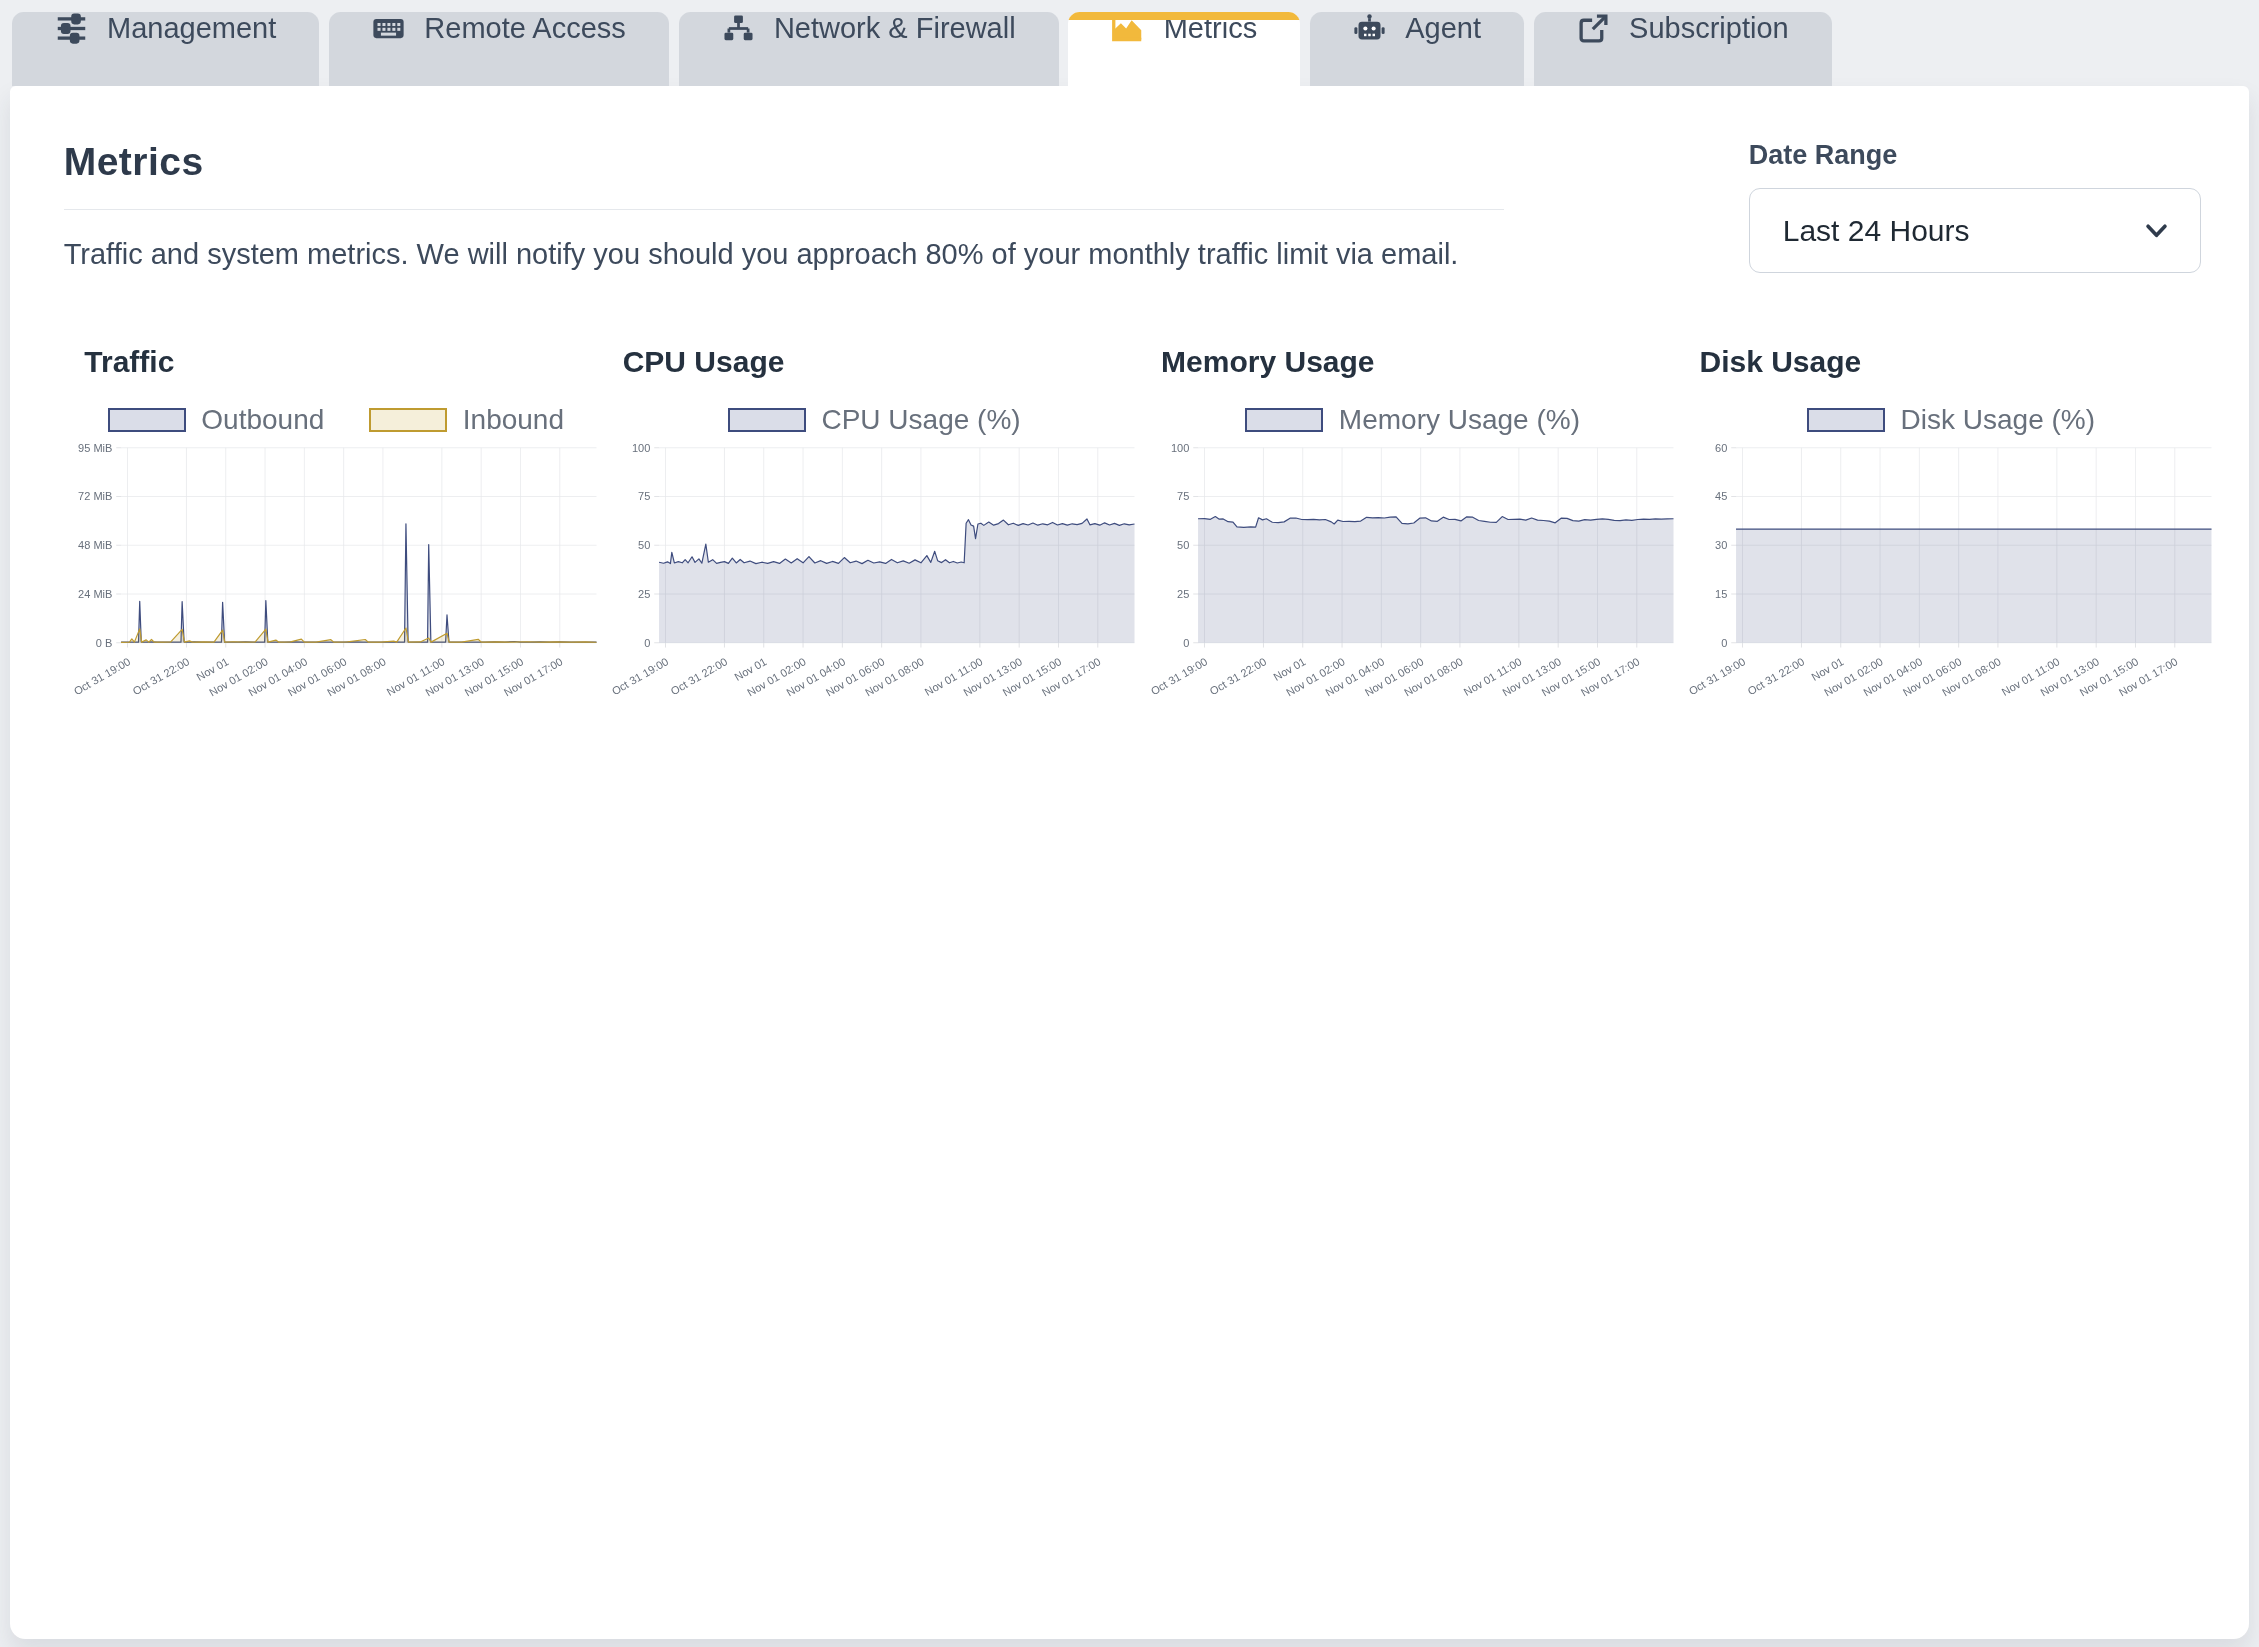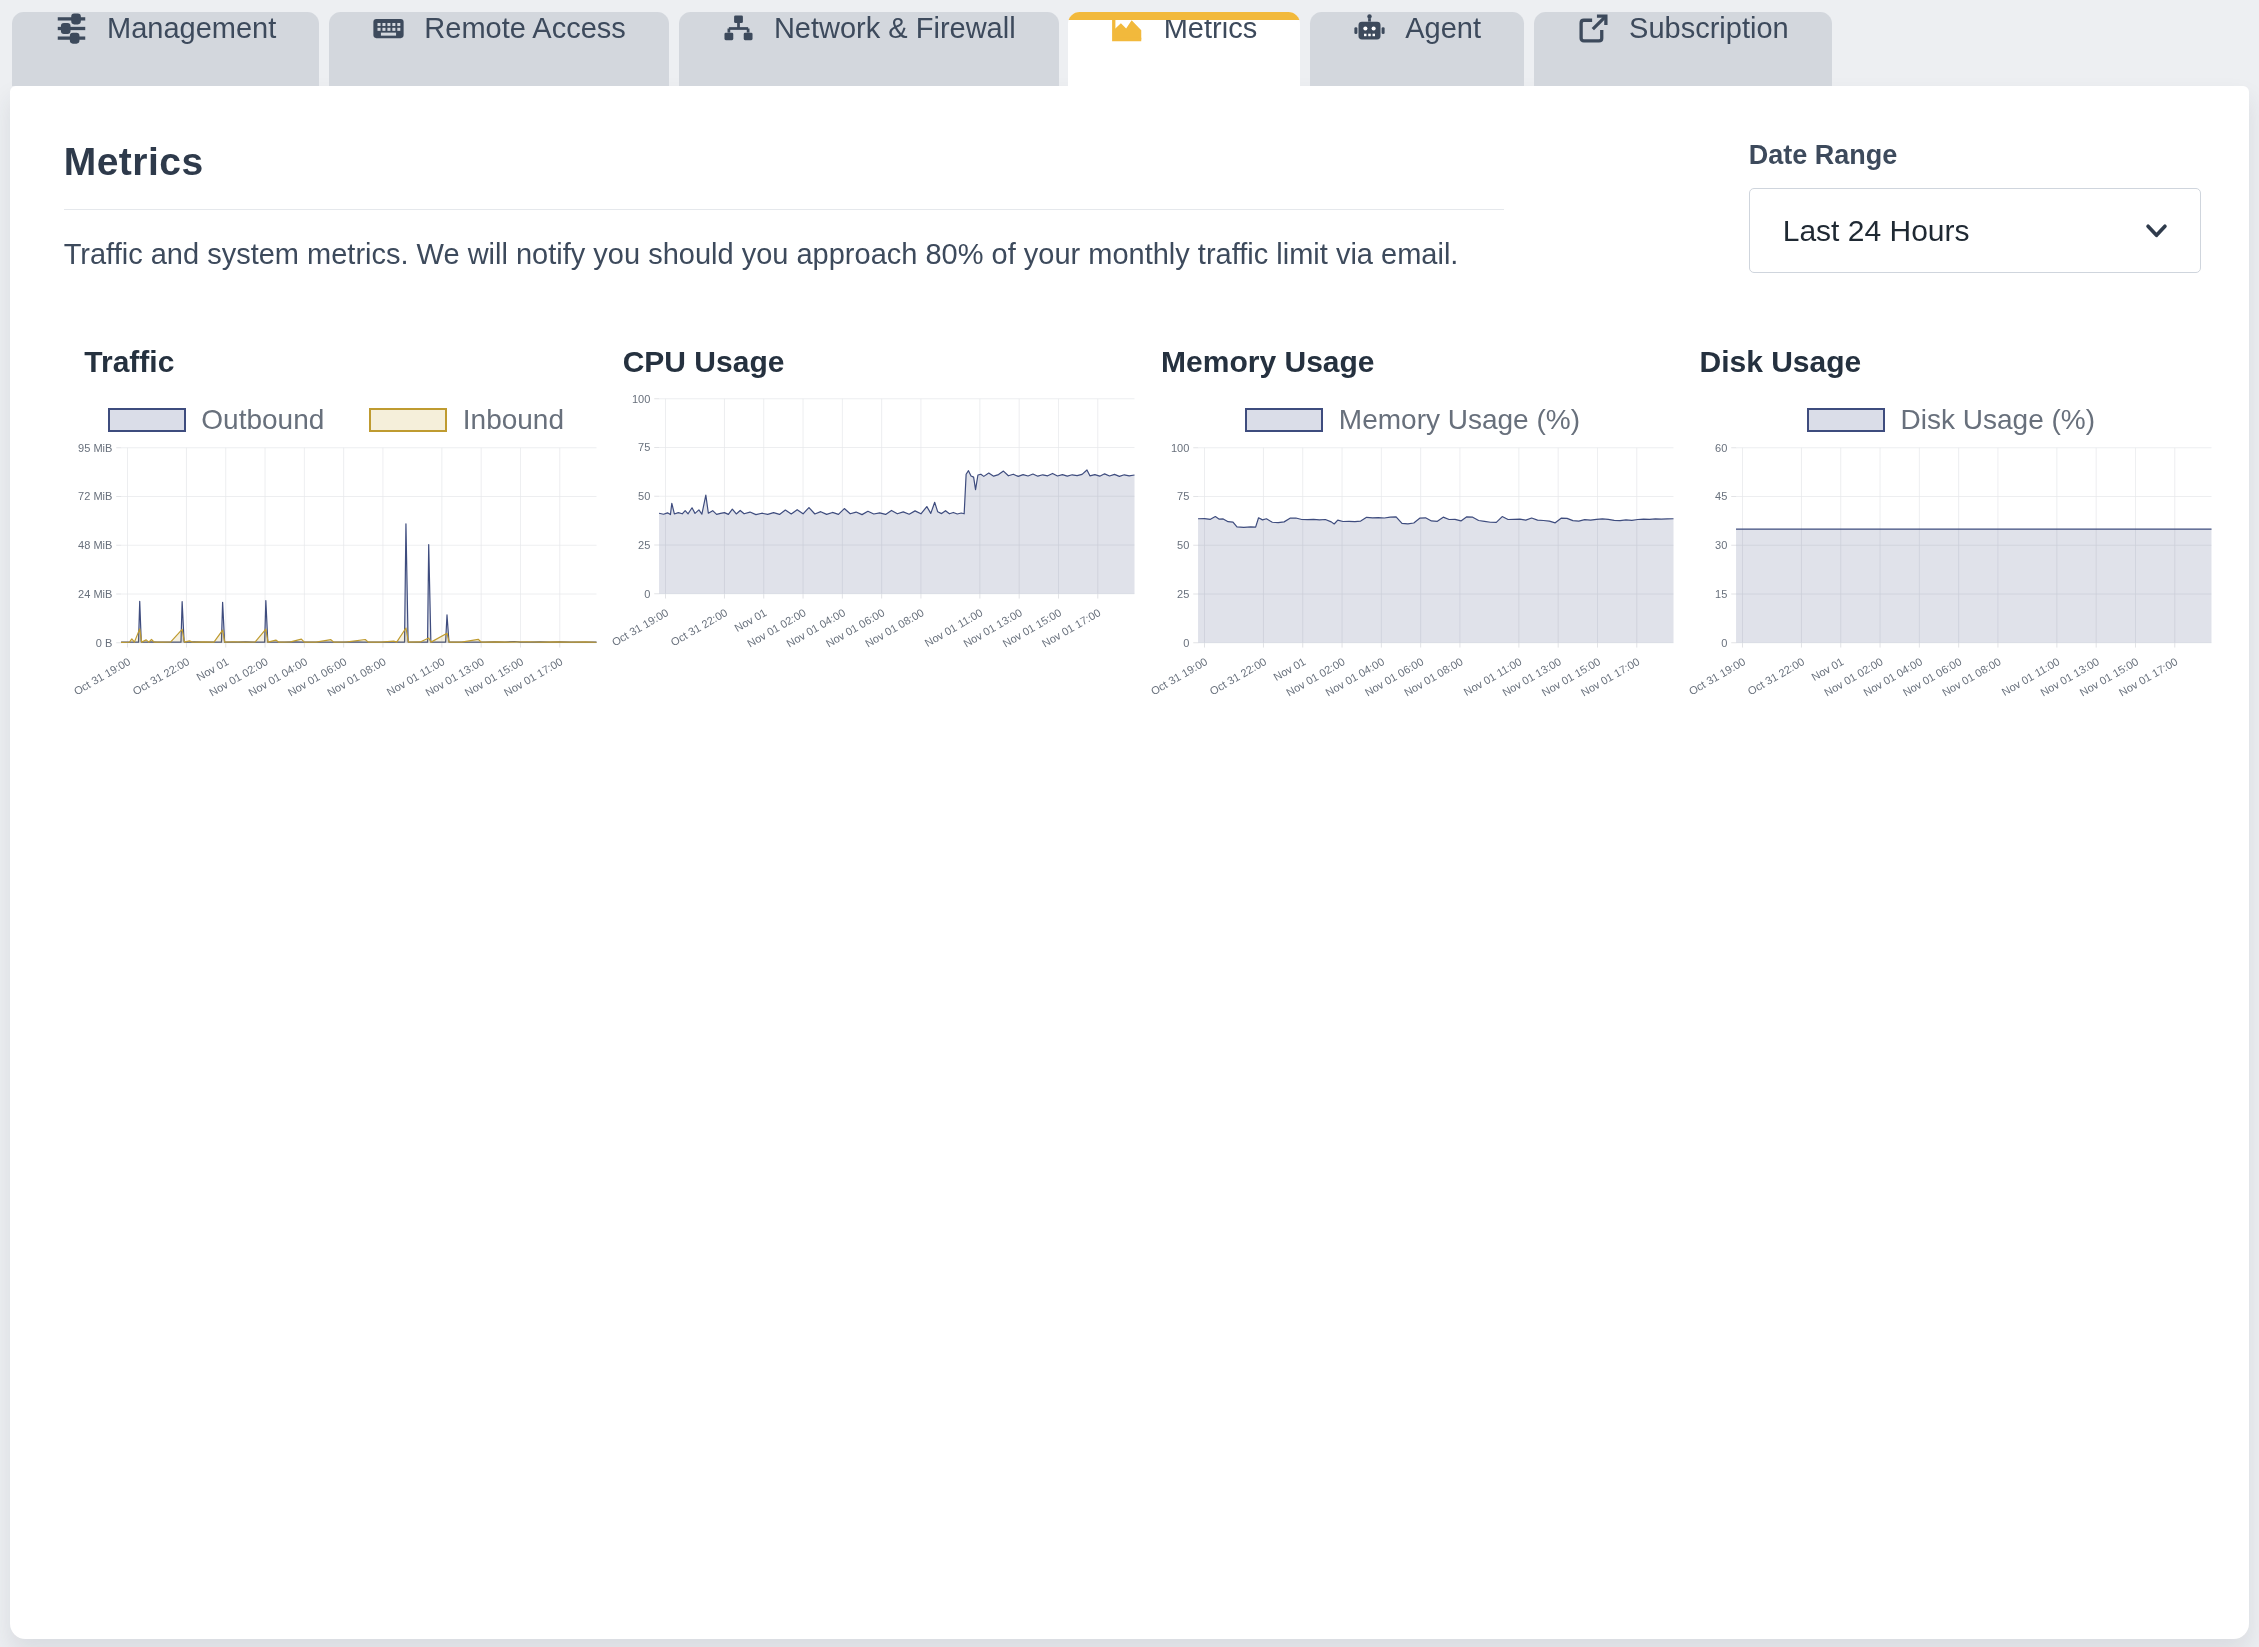--- a/index.html
+++ b/index.html
@@ -18,21 +18,21 @@
   
   .card{background:#ffffff;border-radius:5.8px 5.8px 15.5px 15.5px;margin:0 9.7px;height:1553px;
         box-shadow:0 13.6px 25px rgba(40,50,70,.10);}
   .card-header{display:flex;justify-content:space-between;align-items:flex-start;padding:54px 35px 0 54px;}
   .header-left{width:1440px;}
   .page-title{font-size:39px;font-weight:bold;color:#2e3a4b;margin:0;letter-spacing:0.5px;}
   .title-divider{height:1.9px;background:#e5e8ec;margin-top:25px;}
   .page-desc{font-size:29px;color:#3d4a5c;margin-top:27px;line-height:1.2;}
   .date-range{width:452px;margin-right:13.6px;}
   .date-range-label{font-size:27px;font-weight:bold;color:#3d4a5c;}
-  .select{margin-top:17.5px;height:83px;border:1.9px solid #cfd5dd;border-radius:5px;background:#fff;
+  .select{margin-top:17.5px;height:83px;border:1.9px solid #cfd5dd;border-radius:11px;background:#fff;
           display:flex;align-items:center;justify-content:space-between;padding:0 29px 0 33px;
           font-size:30px;color:#1f2933;cursor:pointer;}
   .select svg{width:29px;height:29px;}
 
   
   .charts{display:grid;grid-template-columns:1fr 1fr 1fr 1fr;column-gap:43px;row-gap:35px;padding:72px 35px 0 63px;gap:12px;}
   .chart-title{font-size:30px;font-weight:bold;color:#25313f;margin:0 0 13.6px 11.6px;}
   .legend{display:flex;justify-content:center;align-items:center;gap:45px;font-size:28px;color:#68707c;
           margin:25px 0 5.8px;}
   .legend-item{display:flex;align-items:center;cursor:pointer;}
@@ -216,20 +216,26 @@
             <text x="82" y="426" text-anchor="end" class="tick">0 B</text>
             <path d="M100.0,418 L100.0,416.7 L113.5,416.5 L125.8,416.7 L134.0,416.5 L136.4,416.7 L138.9,331.6 L142.1,416.5 L150.3,416.7 L162.6,416.3 L174.9,416.7 L191.2,416.5 L203.5,416.7 L215.8,416.5 L224.8,416.7 L227.2,332.4 L231.3,416.5 L240.3,416.7 L252.6,416.3 L269.0,416.7 L285.3,416.5 L301.7,416.7 L309.0,416.7 L311.5,333.7 L315.6,416.7 L326.2,416.5 L342.6,416.7 L359.0,416.3 L375.3,416.7 L391.7,416.5 L399.0,416.7 L401.5,330.3 L405.6,416.7 L420.3,416.5 L440.8,416.7 L461.2,416.3 L481.7,416.7 L502.1,416.5 L522.6,416.7 L543.0,416.5 L563.5,416.7 L584.0,416.3 L604.4,416.7 L624.9,416.5 L645.3,416.7 L665.8,416.3 L682.1,416.7 L690.3,416.5 L693.2,170.2 L697.7,416.5 L710.8,416.7 L727.1,416.5 L738.2,416.7 L740.6,213.7 L745.1,416.7 L759.9,416.5 L772.1,416.7 L775.8,416.5 L778.7,360.1 L782.8,416.7 L796.7,416.5 L817.1,416.7 L837.6,416.5 L858.0,416.7 L878.5,416.3 L899.0,416.7 L919.4,415.4 L931.7,416.5 L952.1,416.7 L972.6,416.1 L993.0,416.7 L1013.5,416.3 L1034.0,416.7 L1054.4,416.5 L1090.0,416.7 L1090.0,418 Z" fill="rgba(62,76,126,0.16)"></path>
             <polyline points="100.0,416.7 113.5,416.5 125.8,416.7 134.0,416.5 136.4,416.7 138.9,331.6 142.1,416.5 150.3,416.7 162.6,416.3 174.9,416.7 191.2,416.5 203.5,416.7 215.8,416.5 224.8,416.7 227.2,332.4 231.3,416.5 240.3,416.7 252.6,416.3 269.0,416.7 285.3,416.5 301.7,416.7 309.0,416.7 311.5,333.7 315.6,416.7 326.2,416.5 342.6,416.7 359.0,416.3 375.3,416.7 391.7,416.5 399.0,416.7 401.5,330.3 405.6,416.7 420.3,416.5 440.8,416.7 461.2,416.3 481.7,416.7 502.1,416.5 522.6,416.7 543.0,416.5 563.5,416.7 584.0,416.3 604.4,416.7 624.9,416.5 645.3,416.7 665.8,416.3 682.1,416.7 690.3,416.5 693.2,170.2 697.7,416.5 710.8,416.7 727.1,416.5 738.2,416.7 740.6,213.7 745.1,416.7 759.9,416.5 772.1,416.7 775.8,416.5 778.7,360.1 782.8,416.7 796.7,416.5 817.1,416.7 837.6,416.5 858.0,416.7 878.5,416.3 899.0,416.7 919.4,415.4 931.7,416.5 952.1,416.7 972.6,416.1 993.0,416.7 1013.5,416.3 1034.0,416.7 1054.4,416.5 1090.0,416.7" fill="none" stroke="#3e4c7e" stroke-width="2.5" stroke-linejoin="round"></polyline>
             <path d="M100.0,418 L100.0,417.1 L117.6,416.7 L122.5,409.9 L127.8,416.7 L138.9,389.1 L143.0,416.7 L152.4,412.0 L157.7,416.7 L163.4,411.2 L169.1,416.7 L187.1,416.7 L203.5,416.3 L227.2,390.3 L232.1,416.7 L242.4,414.2 L248.5,416.7 L273.0,416.3 L293.5,416.7 L311.5,391.6 L316.0,416.7 L334.4,415.9 L354.9,416.7 L379.4,416.3 L401.5,389.5 L406.0,416.7 L422.4,412.5 L428.5,416.7 L453.0,416.3 L475.5,410.3 L481.7,416.7 L506.2,416.7 L536.9,411.6 L543.0,416.7 L571.7,416.3 L608.5,411.2 L614.6,416.7 L641.2,416.7 L667.8,414.6 L674.0,416.7 L693.2,387.3 L698.5,416.7 L723.0,416.3 L740.6,408.2 L745.5,416.7 L778.7,398.4 L783.2,416.7 L809.0,416.7 L843.7,410.8 L849.9,416.7 L882.6,416.3 L911.2,416.7 L944.0,415.9 L972.6,416.7 L1005.3,416.3 L1038.0,416.7 L1066.7,416.3 L1090.0,416.9 L1090.0,418 Z" fill="rgba(191,155,48,0.15)"></path>
             <polyline points="100.0,417.1 117.6,416.7 122.5,409.9 127.8,416.7 138.9,389.1 143.0,416.7 152.4,412.0 157.7,416.7 163.4,411.2 169.1,416.7 187.1,416.7 203.5,416.3 227.2,390.3 232.1,416.7 242.4,414.2 248.5,416.7 273.0,416.3 293.5,416.7 311.5,391.6 316.0,416.7 334.4,415.9 354.9,416.7 379.4,416.3 401.5,389.5 406.0,416.7 422.4,412.5 428.5,416.7 453.0,416.3 475.5,410.3 481.7,416.7 506.2,416.7 536.9,411.6 543.0,416.7 571.7,416.3 608.5,411.2 614.6,416.7 641.2,416.7 667.8,414.6 674.0,416.7 693.2,387.3 698.5,416.7 723.0,416.3 740.6,408.2 745.5,416.7 778.7,398.4 783.2,416.7 809.0,416.7 843.7,410.8 849.9,416.7 882.6,416.3 911.2,416.7 944.0,415.9 972.6,416.7 1005.3,416.3 1038.0,416.7 1066.7,416.3 1090.0,416.9" fill="none" stroke="#bf9b30" stroke-width="2.5" stroke-linejoin="round"></polyline>
           </svg>
       </section>
 
       <section class="chart-block">
         <h3 class="chart-title">CPU Usage</h3>
+        <div class="legend">
+            <span class="legend-item">
+              <span class="legend-box" style="background: rgb(218, 221, 232); border-color: rgb(62, 76, 126);"></span>
+              <span>CPU Usage (%)</span>
+            </span>
+          </div>
         <svg class="plot" viewBox="0 0 1096 545">
             <line x1="113.5" y1="12" x2="113.5" y2="418" stroke="#e6e7ea" stroke-width="1.5"></line>
             <line x1="113.5" y1="418" x2="113.5" y2="428" stroke="#d6d8dc" stroke-width="1.5"></line>
             <text x="121.5" y="462" text-anchor="end" class="tick" transform="rotate(-30 121.5 462)">Oct 31 19:00</text>
             <line x1="236.2" y1="12" x2="236.2" y2="418" stroke="#e6e7ea" stroke-width="1.5"></line>
             <line x1="236.2" y1="418" x2="236.2" y2="428" stroke="#d6d8dc" stroke-width="1.5"></line>
             <text x="244.2" y="462" text-anchor="end" class="tick" transform="rotate(-30 244.2 462)">Oct 31 22:00</text>
             <line x1="318.0" y1="12" x2="318.0" y2="418" stroke="#e6e7ea" stroke-width="1.5"></line>
             <line x1="318.0" y1="418" x2="318.0" y2="428" stroke="#d6d8dc" stroke-width="1.5"></line>
             <text x="326" y="462" text-anchor="end" class="tick" transform="rotate(-30 326 462)">Nov 01</text>

